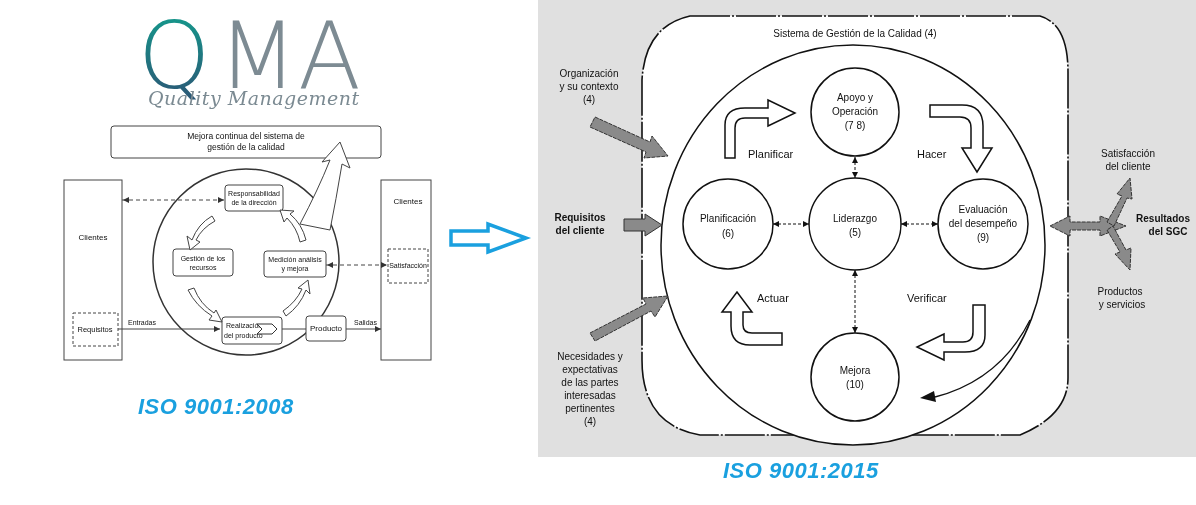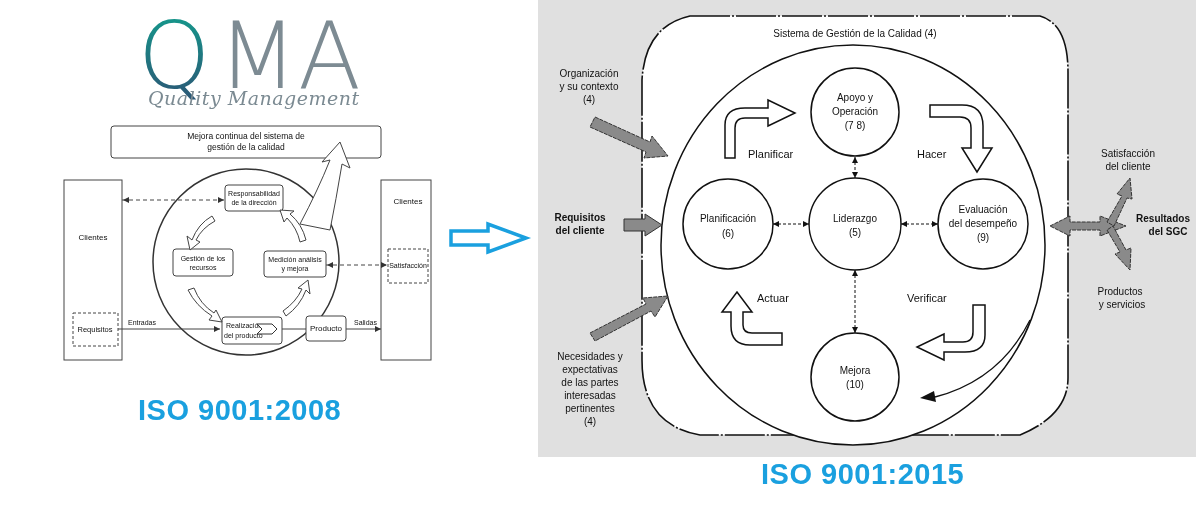--- a/index.html
+++ b/index.html
@@ -1,20 +1,20 @@
 <!DOCTYPE html>
 <html><head>
   <meta charset="utf-8">
   <style>
     html, body { margin: 0; padding: 0; background: #ffffff; }
     body { width: 1196px; height: 505px; position: relative; overflow: hidden; font-family: "Liberation Sans", sans-serif; }
     svg { position: absolute; left: 0; top: 0; }
     .txt { font-family: "Liberation Sans", sans-serif; fill: #111; }
     .logo-q { font-family: "DejaVu Sans", sans-serif; font-size: 92px; font-weight: 300; }
-    .iso-label { position: absolute; font-family: "Liberation Sans", sans-serif; font-weight: bold; font-size: 29px; color: #1aa0df; letter-spacing: 0.5px; }
+    .iso-label { position: absolute; font-family: "Liberation Sans", sans-serif; font-weight: bold; font-size: 22px; color: #1aa0df; letter-spacing: 0.5px; font-style: italic; }
     .sub { font-family: "DejaVu Serif", serif; font-style: italic; font-size: 19px; fill: #7b8a92; letter-spacing: 0.5px; }
   </style>
 </head>
 <body>
 
 <svg width="1196" height="505">
   <defs>
     <linearGradient id="qgrad" x1="0" y1="0" x2="0" y2="1">
       <stop offset="0%" stop-color="#12a08e"></stop>
       <stop offset="100%" stop-color="#2e4f73"></stop>
@@ -175,13 +175,13 @@
       <text class="txt" x="1128" y="170">del cliente</text>
       <text class="txt" x="1163" y="222" font-weight="bold">Resultados</text>
       <text class="txt" x="1168" y="235" font-weight="bold">del SGC</text>
       <text class="txt" x="1120" y="295">Productos</text>
       <text class="txt" x="1122" y="308">y servicios</text>
     </g>
   </g>
 </svg>
 
 <div class="iso-label" style="left:138px; top:394px;">ISO 9001:2008</div>
-<div class="iso-label" style="left:761px; top:458px;">ISO 9001:2015</div>
+<div class="iso-label" style="left:723px; top:458px;">ISO 9001:2015</div>
 
 </body></html>

